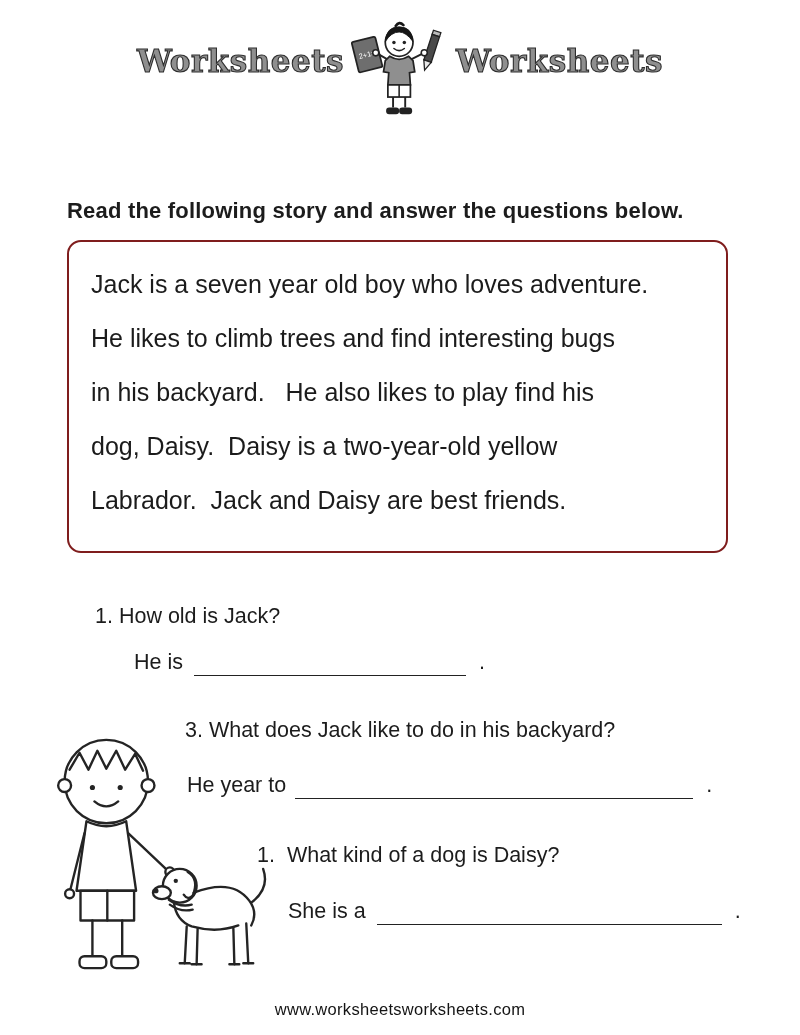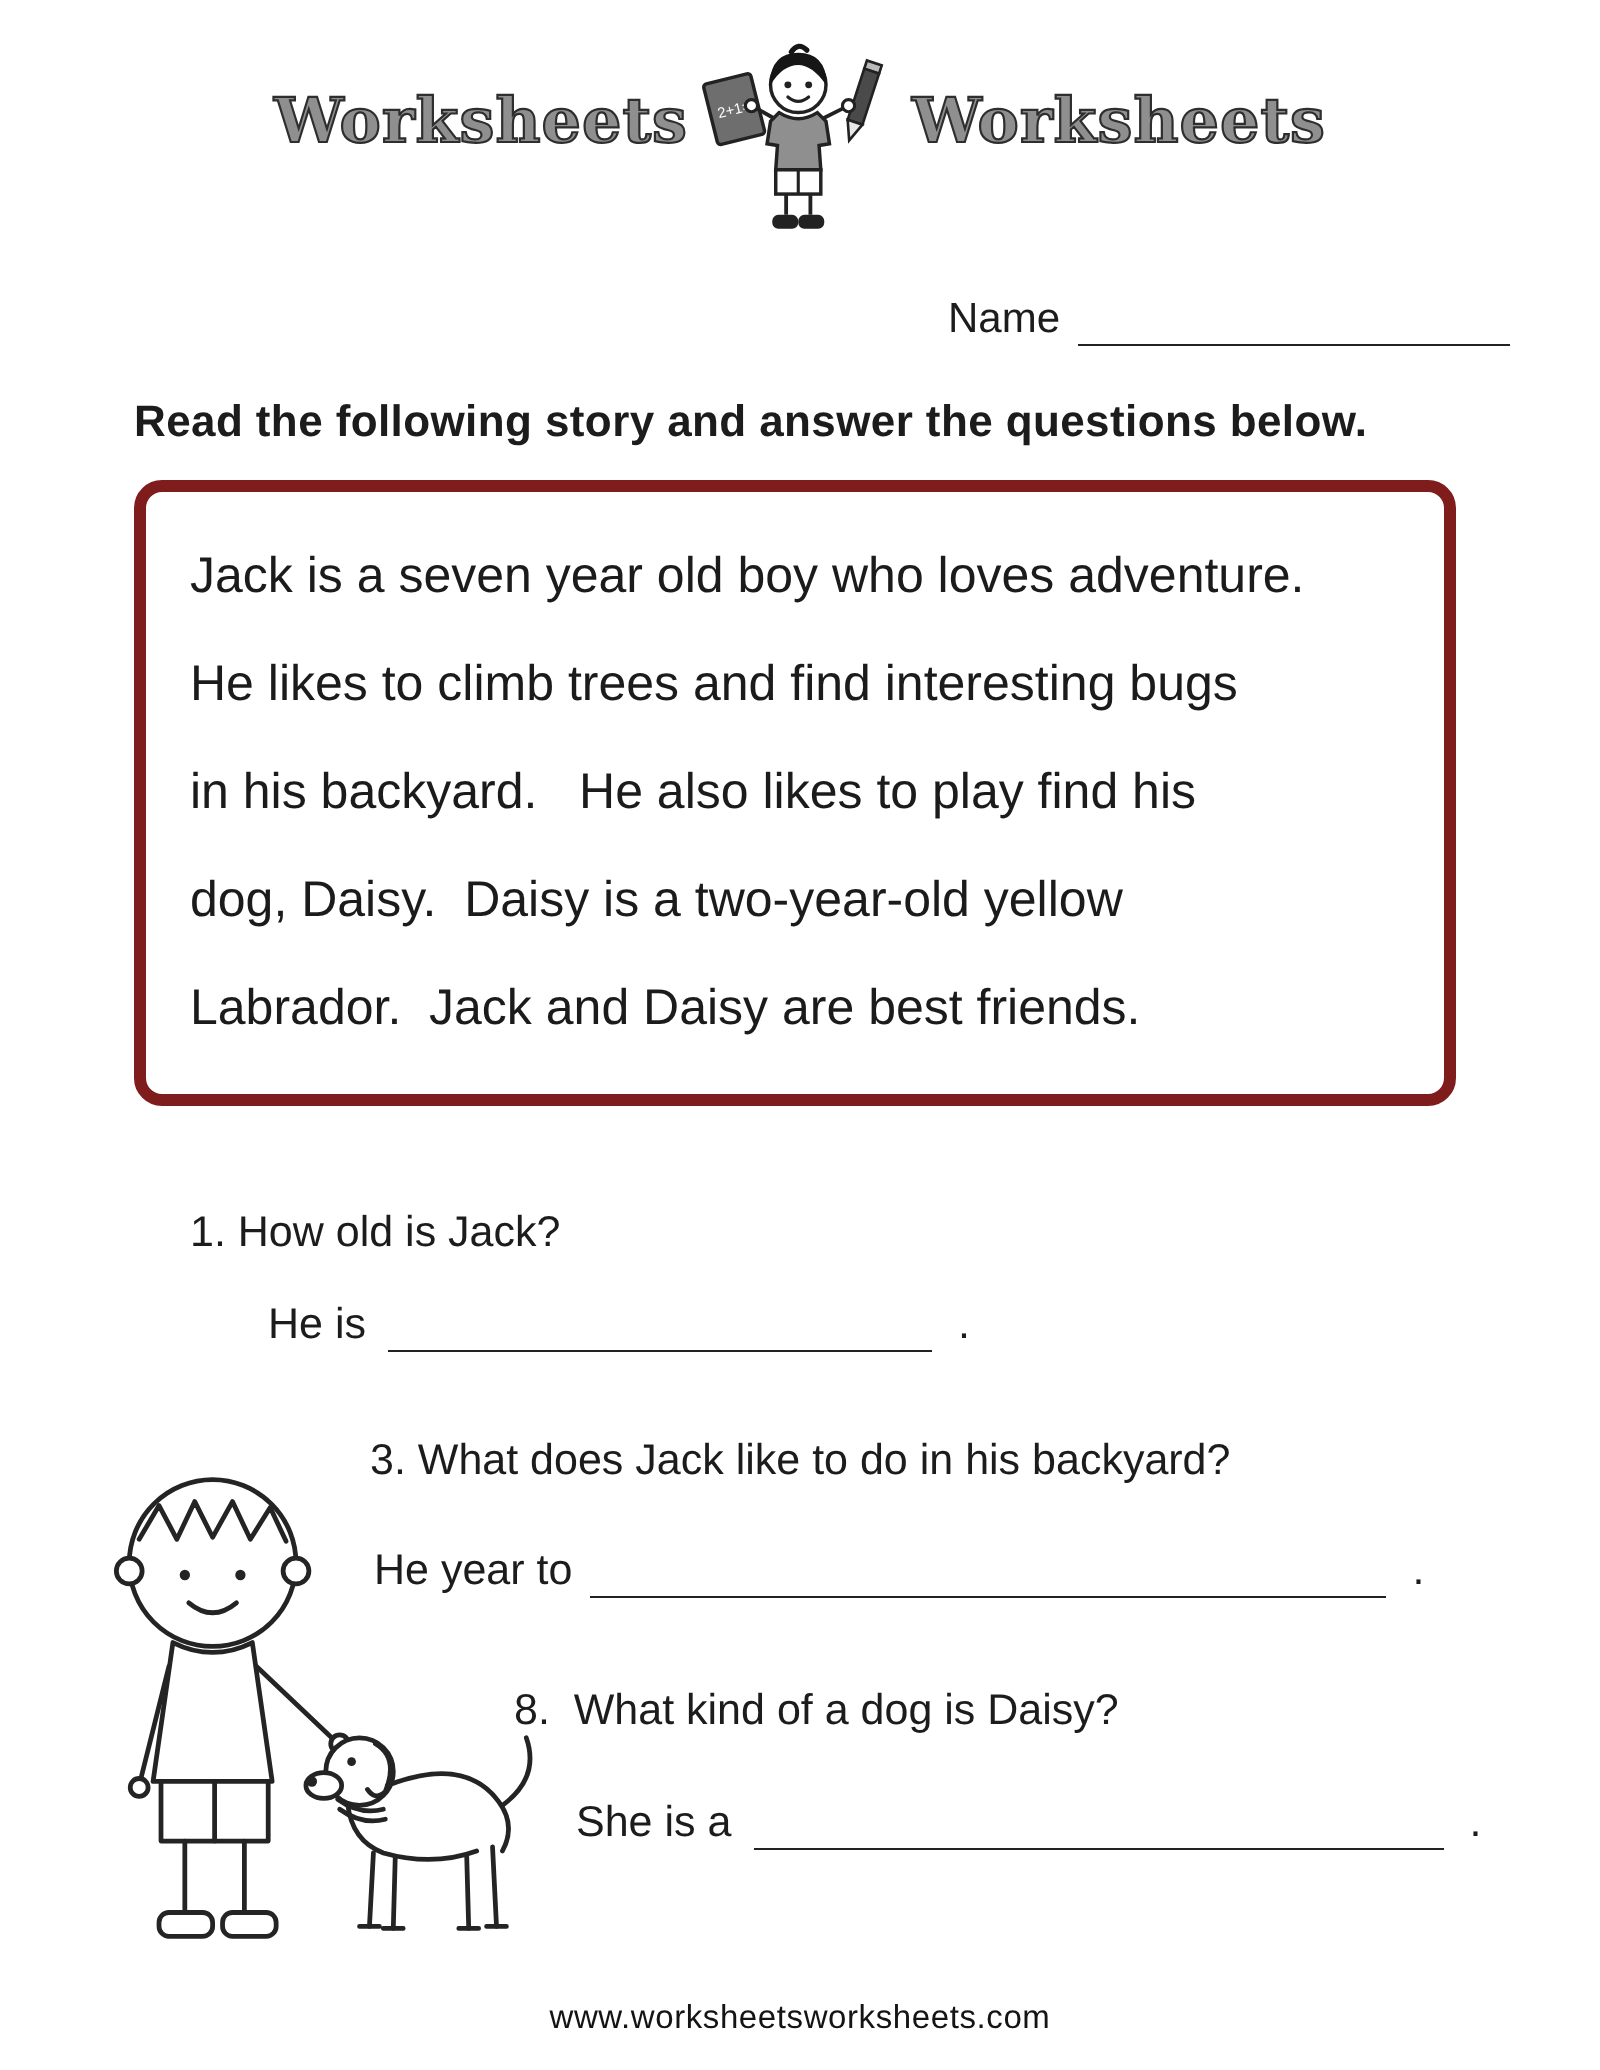--- a/index.html
+++ b/index.html
@@ -35,21 +35,21 @@
 
   
   .instructions {
     position:absolute; top:198px; left:67px;
     font-size:22px; font-weight:700; letter-spacing:0.2px;
   }
 
   
   .story-box {
     position:absolute; top:240px; left:67px; width:661px; height:313px;
-    border:6px solid #7f1d1d; border-radius:14px;
+    border:2px solid #7f1d1d; border-radius:14px;
     padding:15px 20px 0 22px;
   }
   .story-line { font-size:25px; line-height:54px; white-space:pre; color:#1b1b1b; }
 
   
   .q-label { position:absolute; font-size:21.5px; white-space:pre; }
   .answer  { position:absolute; font-size:21.5px; display:flex; align-items:flex-end; }
   .blank   { display:inline-block; border-bottom:1.7px solid #222; height:26px; }
   .suffix  { margin-left:13px; padding-bottom:1px; }
   .prefix  { padding-bottom:1px; }
@@ -117,24 +117,20 @@
 
         <path d="M52 91 L52 103 M66 91 L66 103" stroke="#222" stroke-width="2.2"></path>
         <rect x="44" y="103" width="15" height="8" rx="3.5" fill="#222"></rect>
         <rect x="59" y="103" width="15" height="8" rx="3.5" fill="#222"></rect>
       </svg>
     </span>
 
     <span class="logo-text">Worksheets</span>
   </header>
 
-  <div class="name-row">
-    <span class="name-label">Name</span>
-    <span class="name-line"></span>
-  </div>
 
   <p class="instructions">Read the following story and answer the questions below.</p>
 
   <div class="story-box">
     <div class="story-line">Jack is a seven year old boy who loves adventure.</div>
     <div class="story-line">He likes to climb trees and find interesting bugs</div>
     <div class="story-line">in his backyard.   He also likes to play find his</div>
     <div class="story-line">dog, Daisy.  Daisy is a two-year-old yellow</div>
     <div class="story-line">Labrador.  Jack and Daisy are best friends.</div>
   </div>
@@ -146,21 +142,21 @@
     <span class="suffix">.</span>
   </div>
 
   <p class="q-label q2-label">3. What does Jack like to do in his backyard?</p>
   <div class="answer q2-answer">
     <span class="prefix">He year to</span>
     <span class="blank"></span>
     <span class="suffix">.</span>
   </div>
 
-  <p class="q-label q3-label">8.  What kind of a dog is Daisy?</p>
+  <p class="q-label q3-label">1.  What kind of a dog is Daisy?</p>
   <div class="answer q3-answer">
     <span class="prefix">She is a</span>
     <span class="blank"></span>
     <span class="suffix">.</span>
   </div>
 
   <div class="boy-dog">
     <svg width="240" height="268" viewBox="0 0 240 270" fill="none" stroke="#242424" stroke-width="2.4" stroke-linecap="round" stroke-linejoin="round">
 
       <circle cx="78" cy="60" r="42" fill="#fff"></circle>

